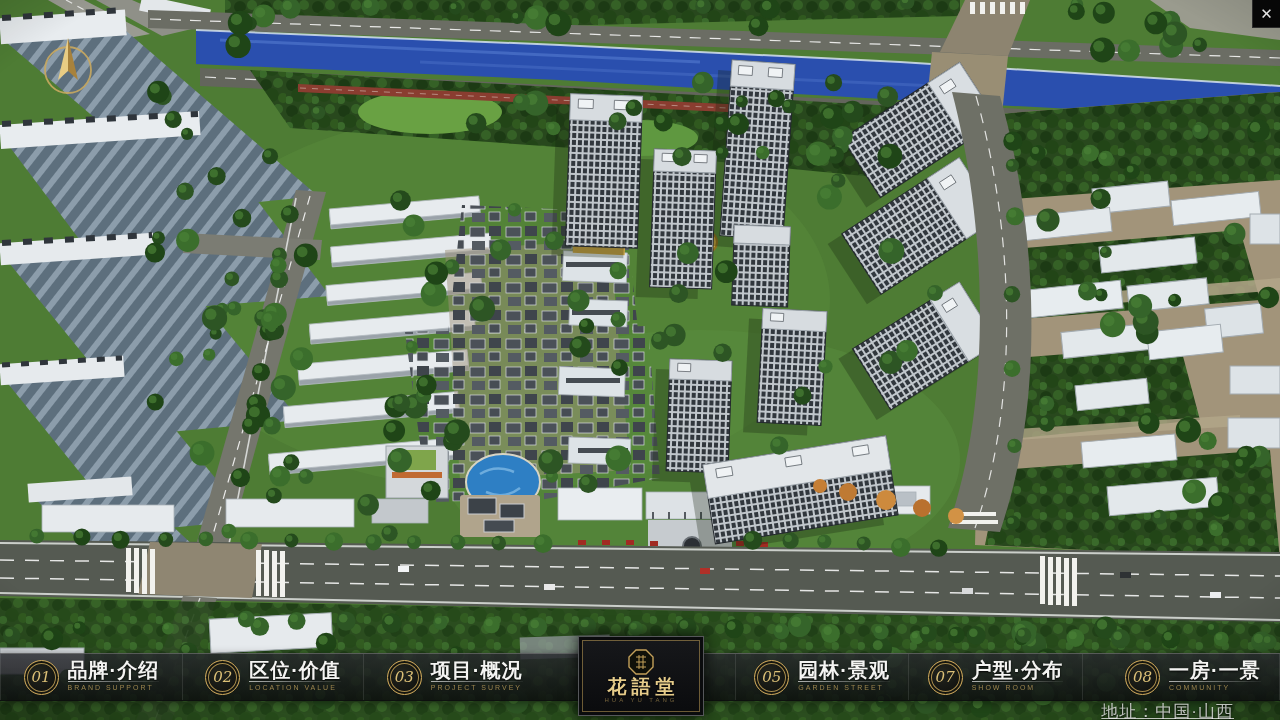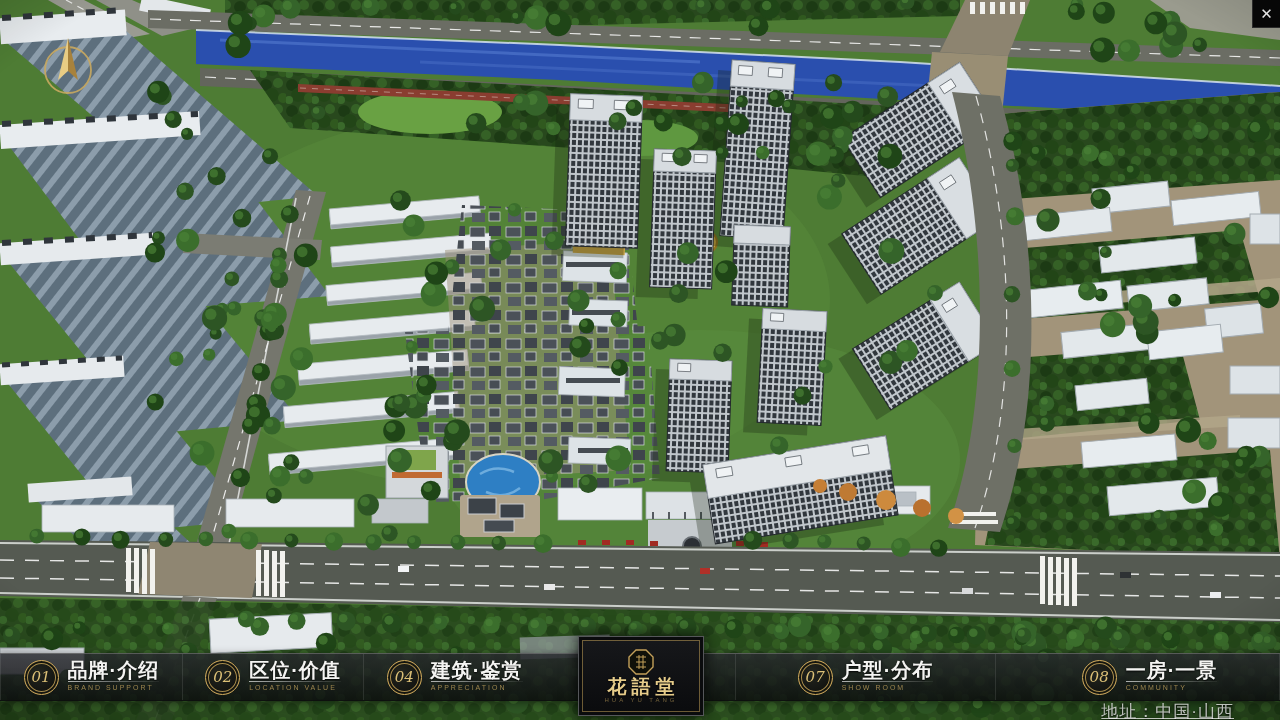--- a/index.html
+++ b/index.html
@@ -930,31 +930,41 @@
             <span>02</span>
           </div>
         <div class="labels">
           <span class="zh">区位·价值</span>
           <span class="divider"></span>
           <span class="en">LOCATION VALUE</span>
         </div>
       </div>
       <div class="nav-item">
         <div class="badge">
-            <span>04</span>
+            <span>03</span>
           </div>
         <div class="labels">
-          <span class="zh">建筑·鉴赏</span>
+          <span class="zh">项目·概况</span>
           <span class="divider"></span>
-          <span class="en">APPRECIATION</span>
+          <span class="en">PROJECT SURVEY</span>
         </div>
       </div>
     </div>
     <div class="nav-spacer"></div>
     <div class="nav-group right">
+      <div class="nav-item">
+        <div class="badge">
+            <span>05</span>
+          </div>
+        <div class="labels">
+          <span class="zh">园林·景观</span>
+          <span class="divider"></span>
+          <span class="en">GARDEN STREET</span>
+        </div>
+      </div>
       <div class="nav-item">
         <div class="badge">
             <span>07</span>
           </div>
         <div class="labels">
           <span class="zh">户型·分布</span>
           <span class="divider"></span>
           <span class="en">SHOW ROOM</span>
         </div>
       </div>

